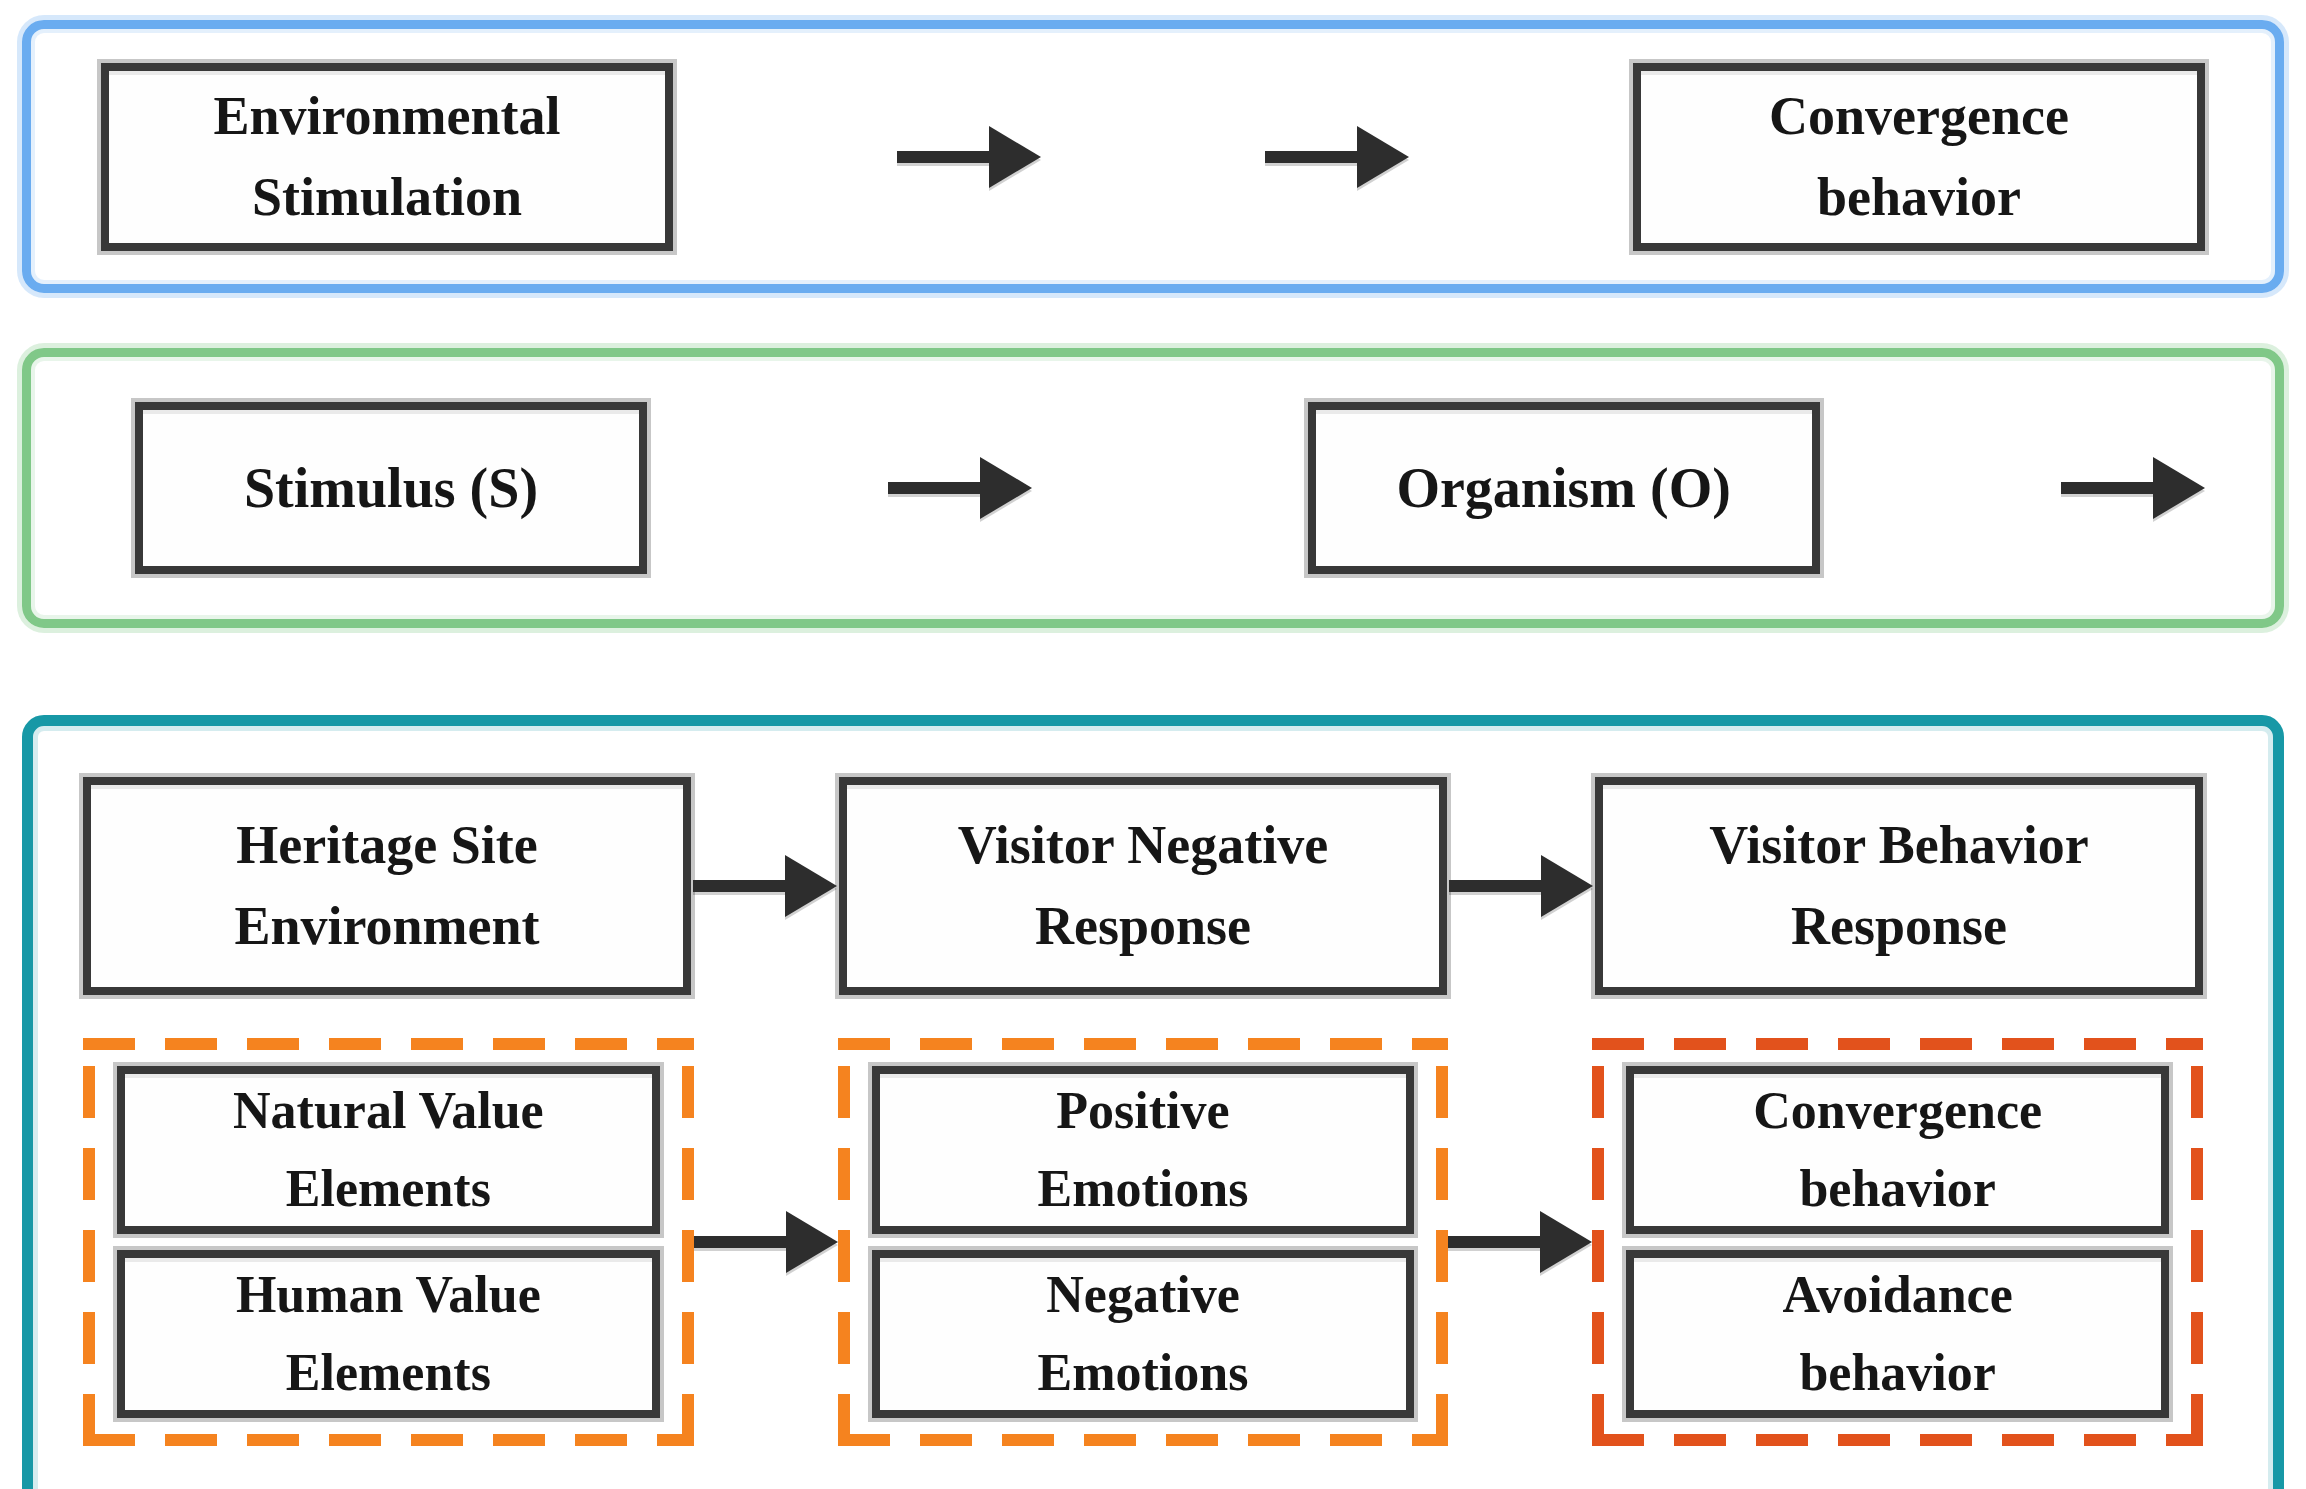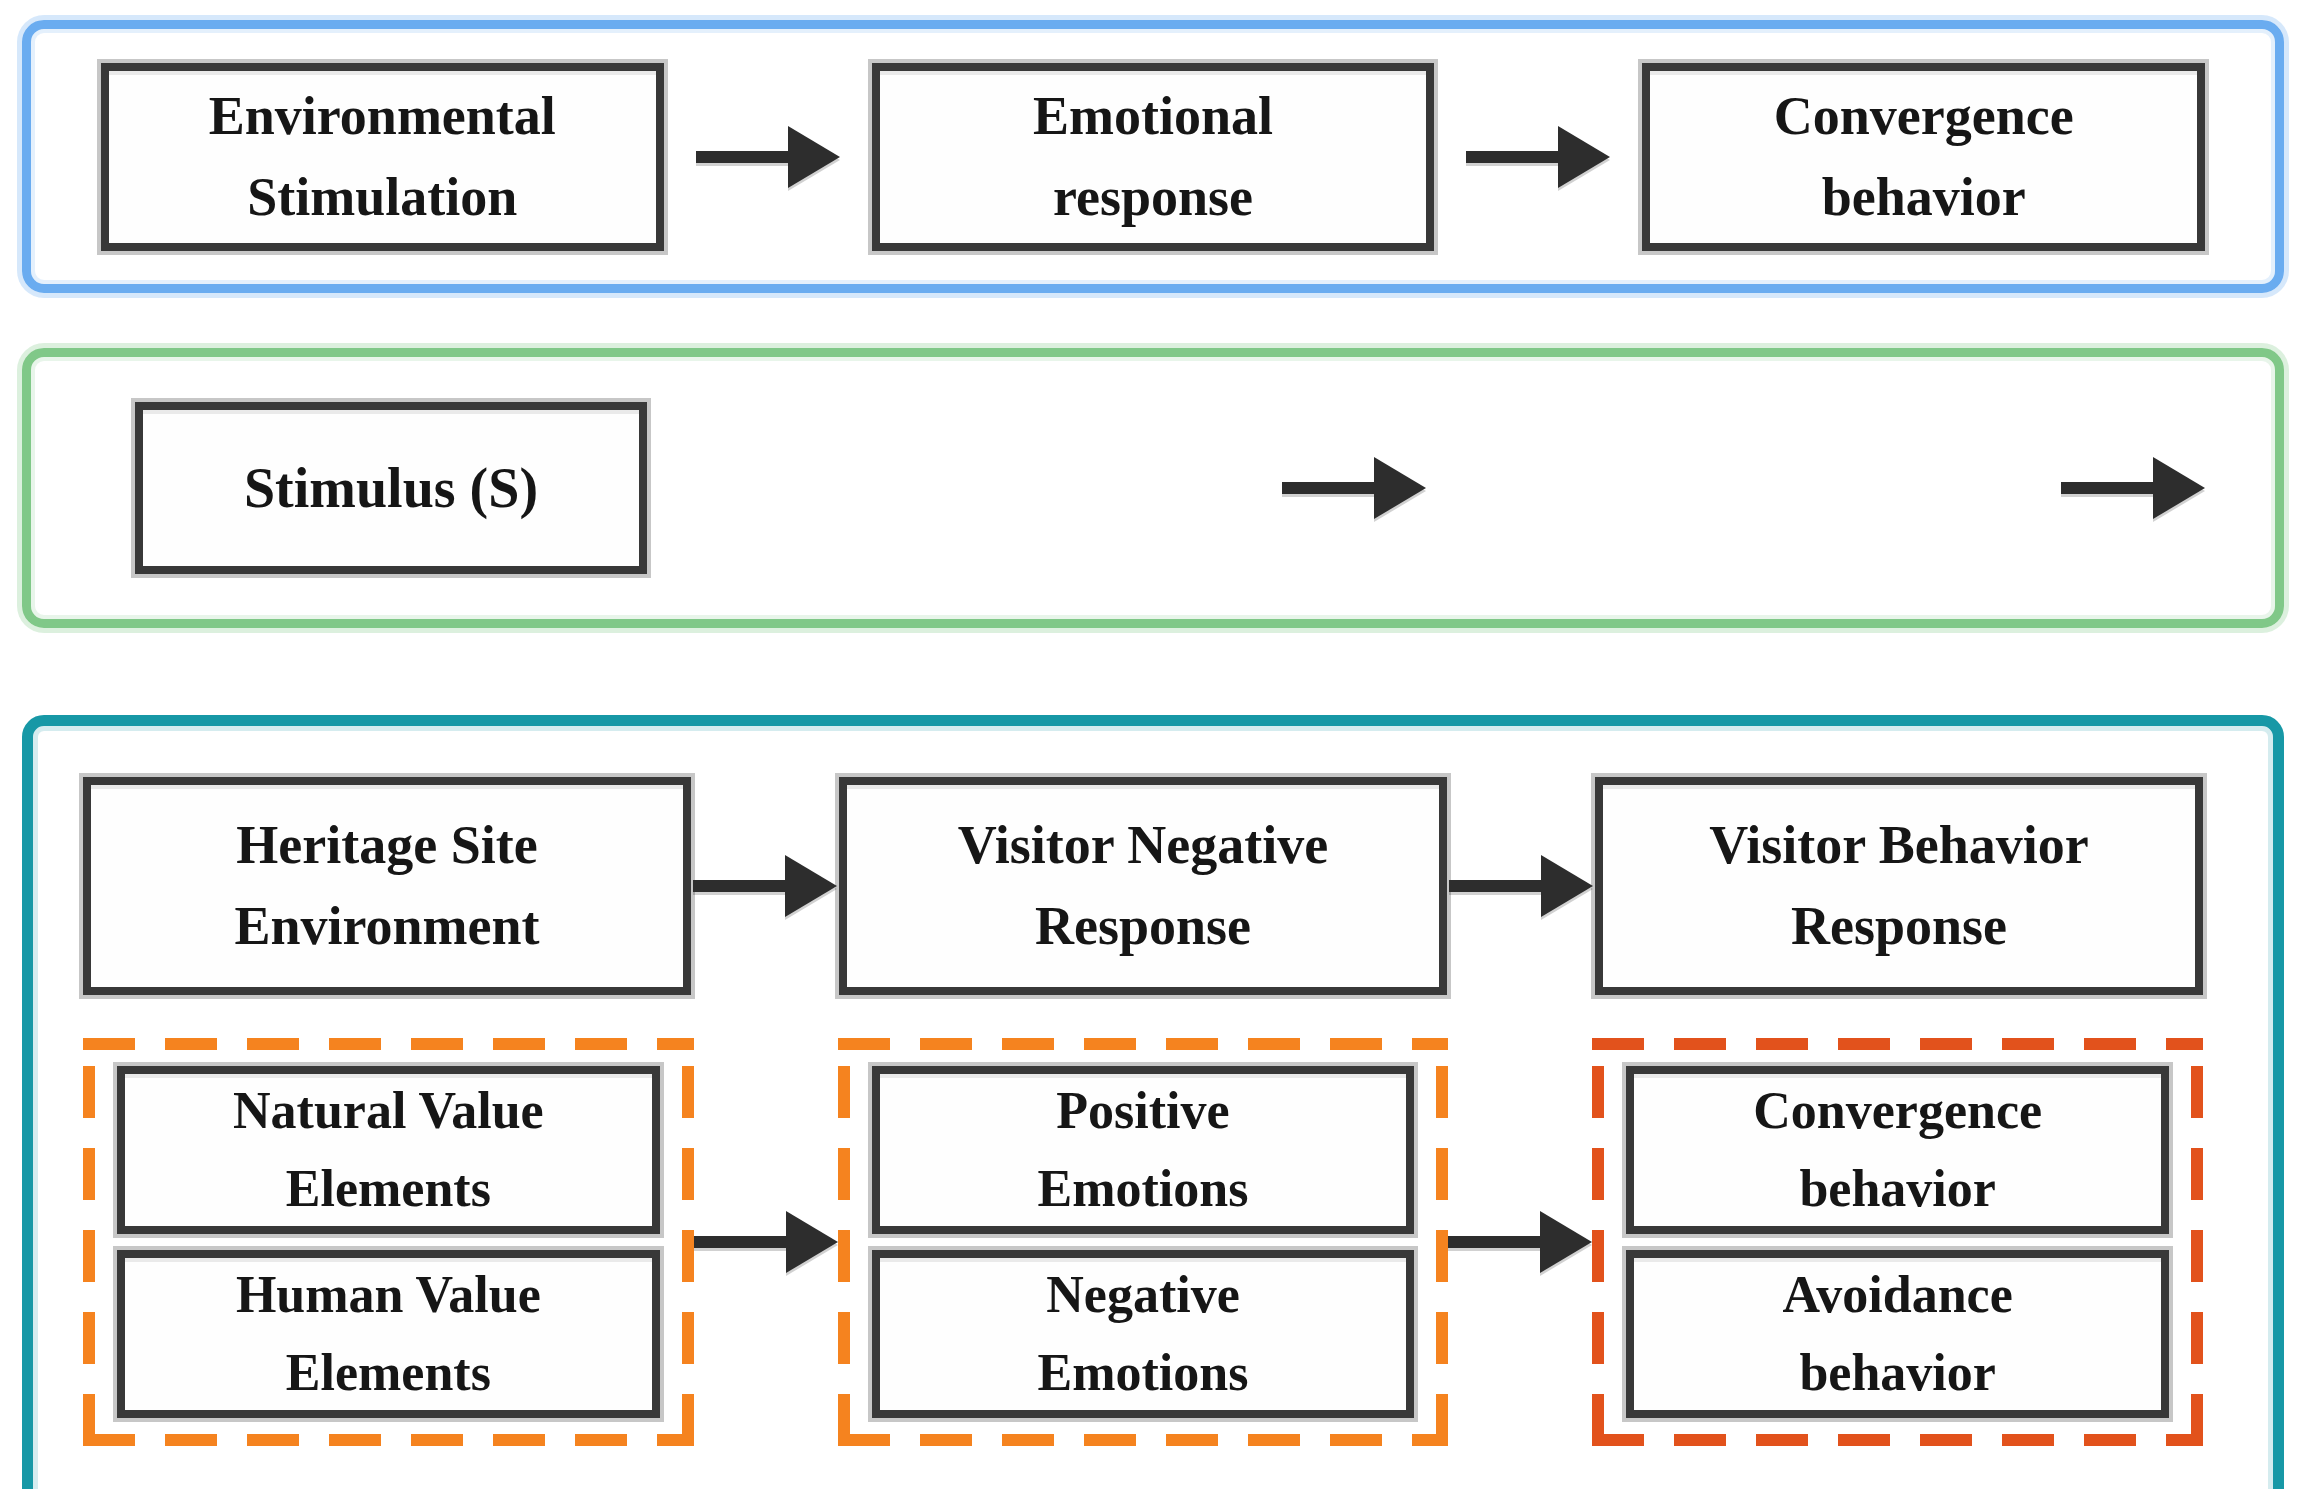--- a/index.html
+++ b/index.html
@@ -95,36 +95,35 @@
 
 <div class="canvas">
 
   <section class="panel panel-blue">
     <div class="node node-r1">Environmental
 Stimulation</div>
     <div class="arrow">
       <div class="arrow-shaft"></div>
       <div class="arrow-head"></div>
     </div>
-    <div class="node node-r1">Emotional
-response</div>
     <div class="arrow">
       <div class="arrow-shaft"></div>
       <div class="arrow-head"></div>
     </div>
     <div class="node node-r1">Convergence
 behavior</div>
   </section>
 
   <section class="panel panel-green">
     <div class="node node-r2">Stimulus (S)</div>
     <div class="arrow">
       <div class="arrow-shaft"></div>
       <div class="arrow-head"></div>
     </div>
+    <div class="node node-r2">Organism (O)</div>
     <div class="arrow">
       <div class="arrow-shaft"></div>
       <div class="arrow-head"></div>
     </div>
   </section>
 
   <section class="panel panel-teal">
 
     <div class="teal-top">
       <div class="node node-r3">Heritage Site

